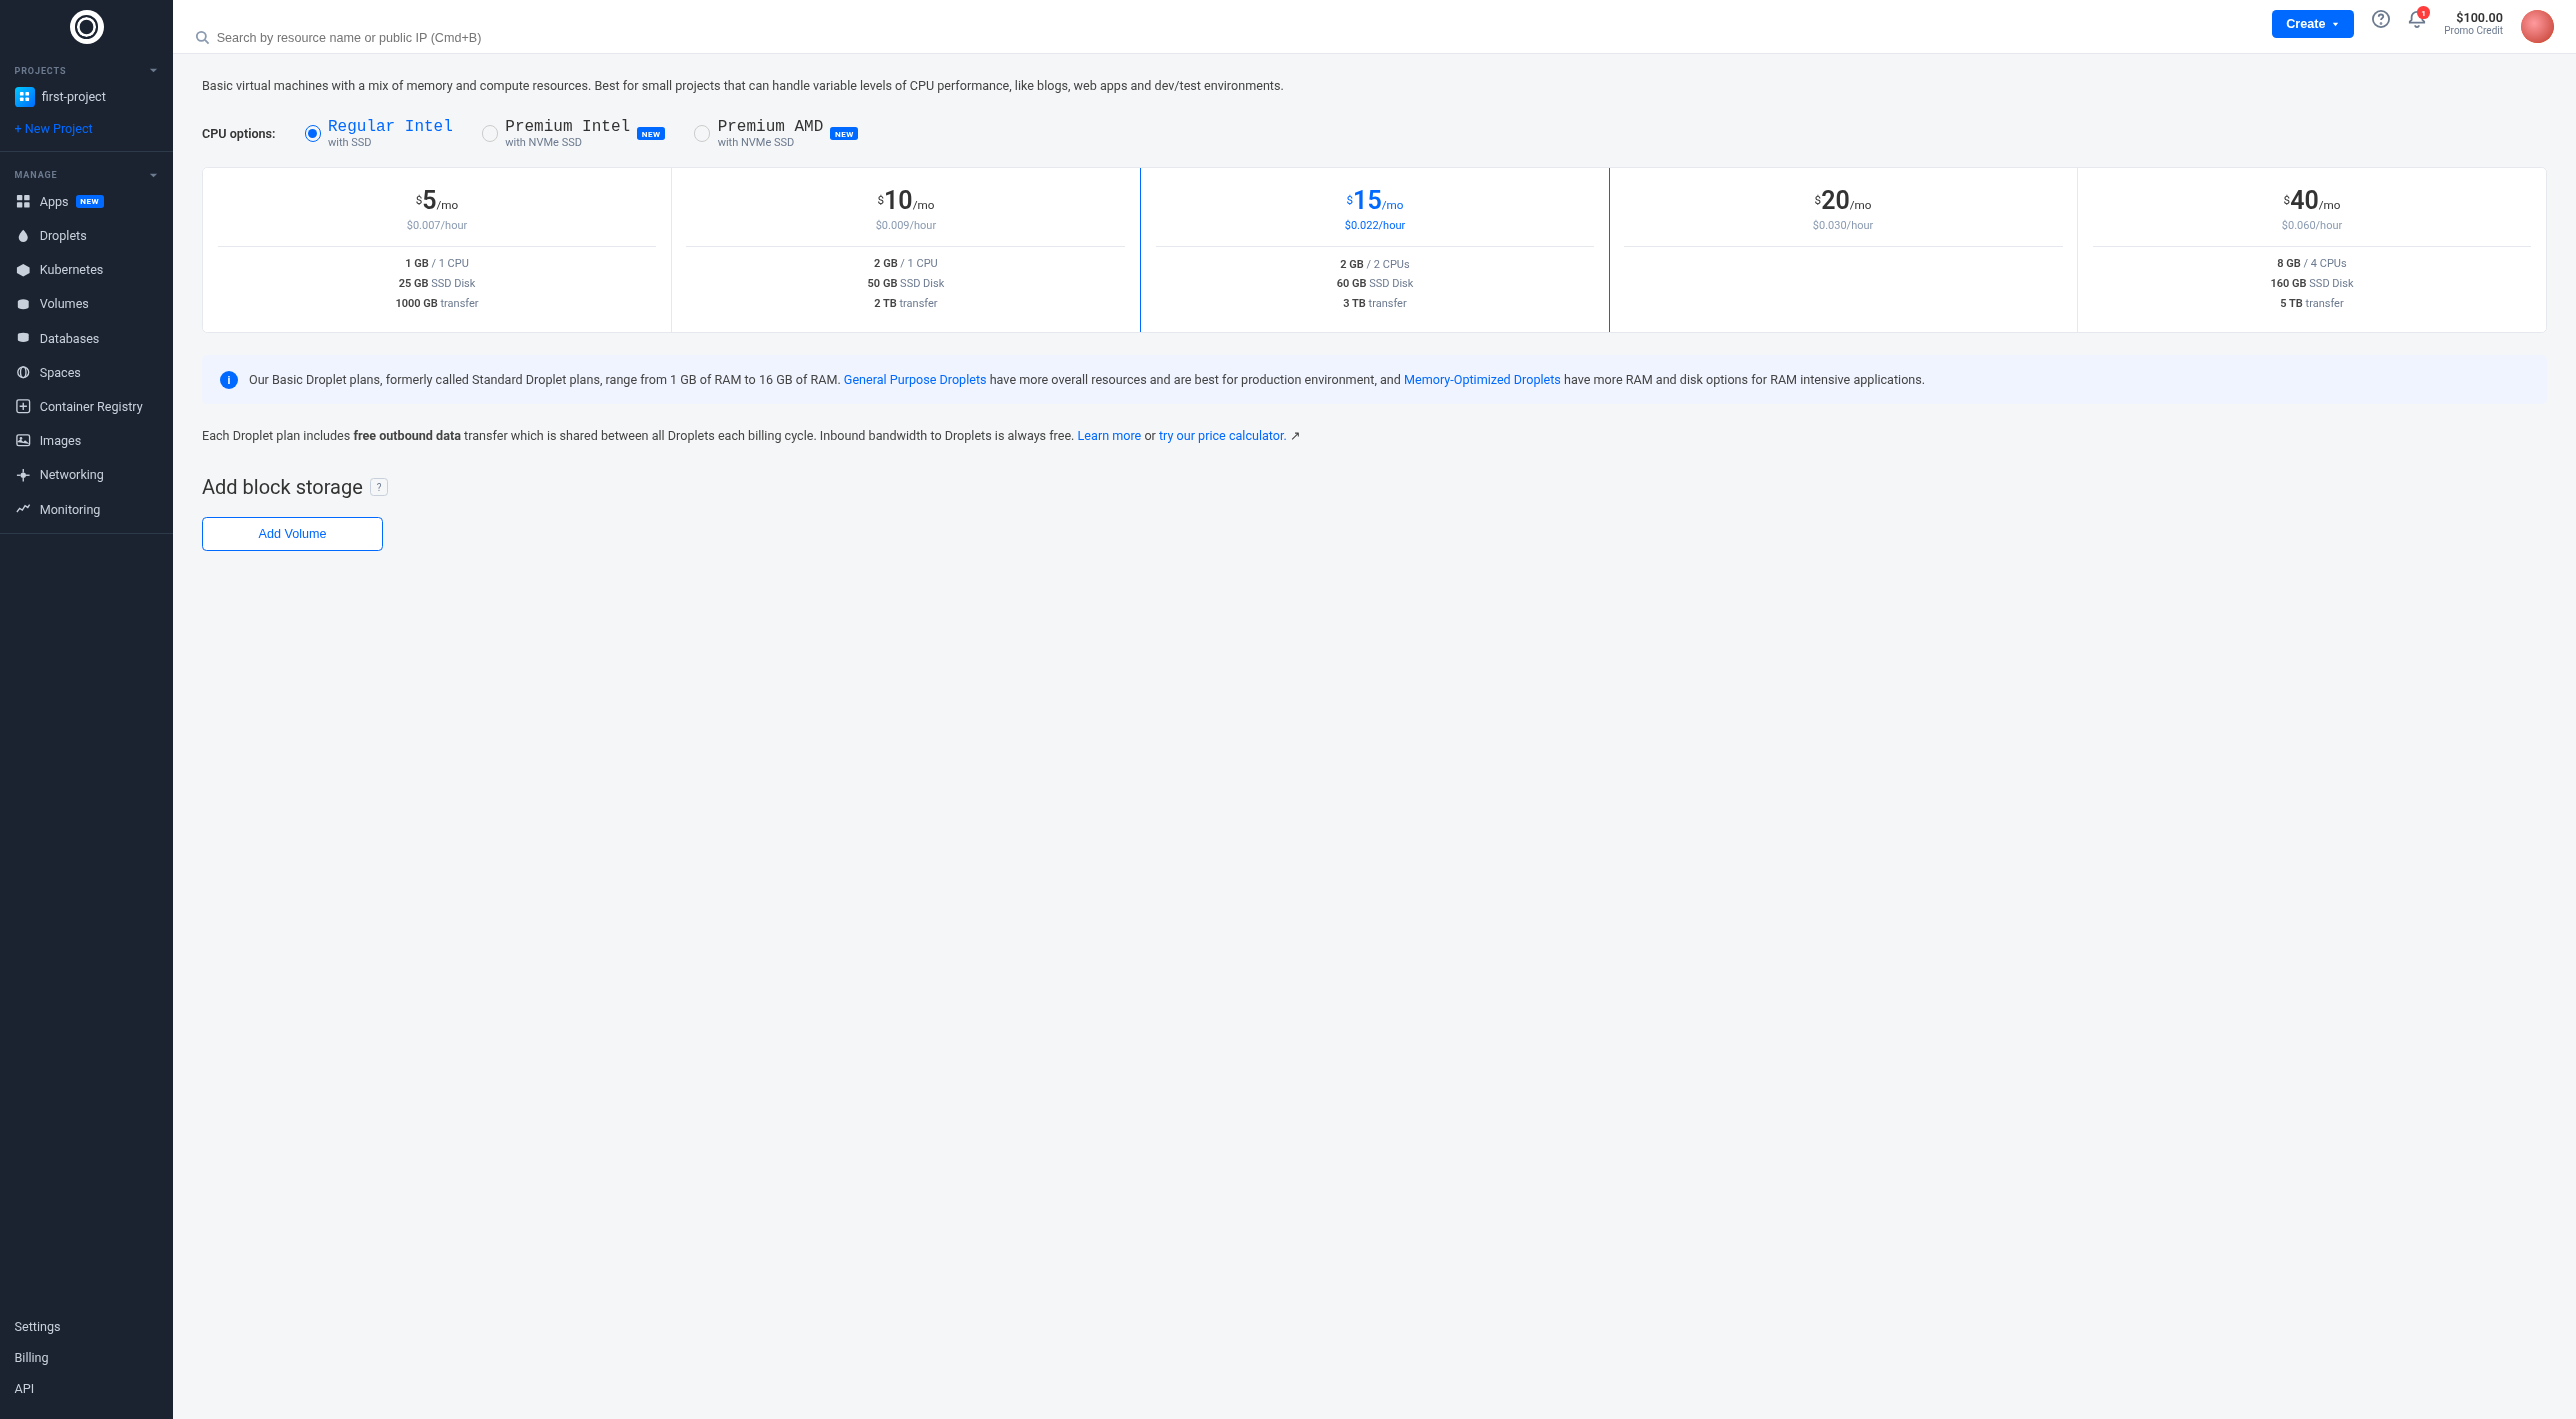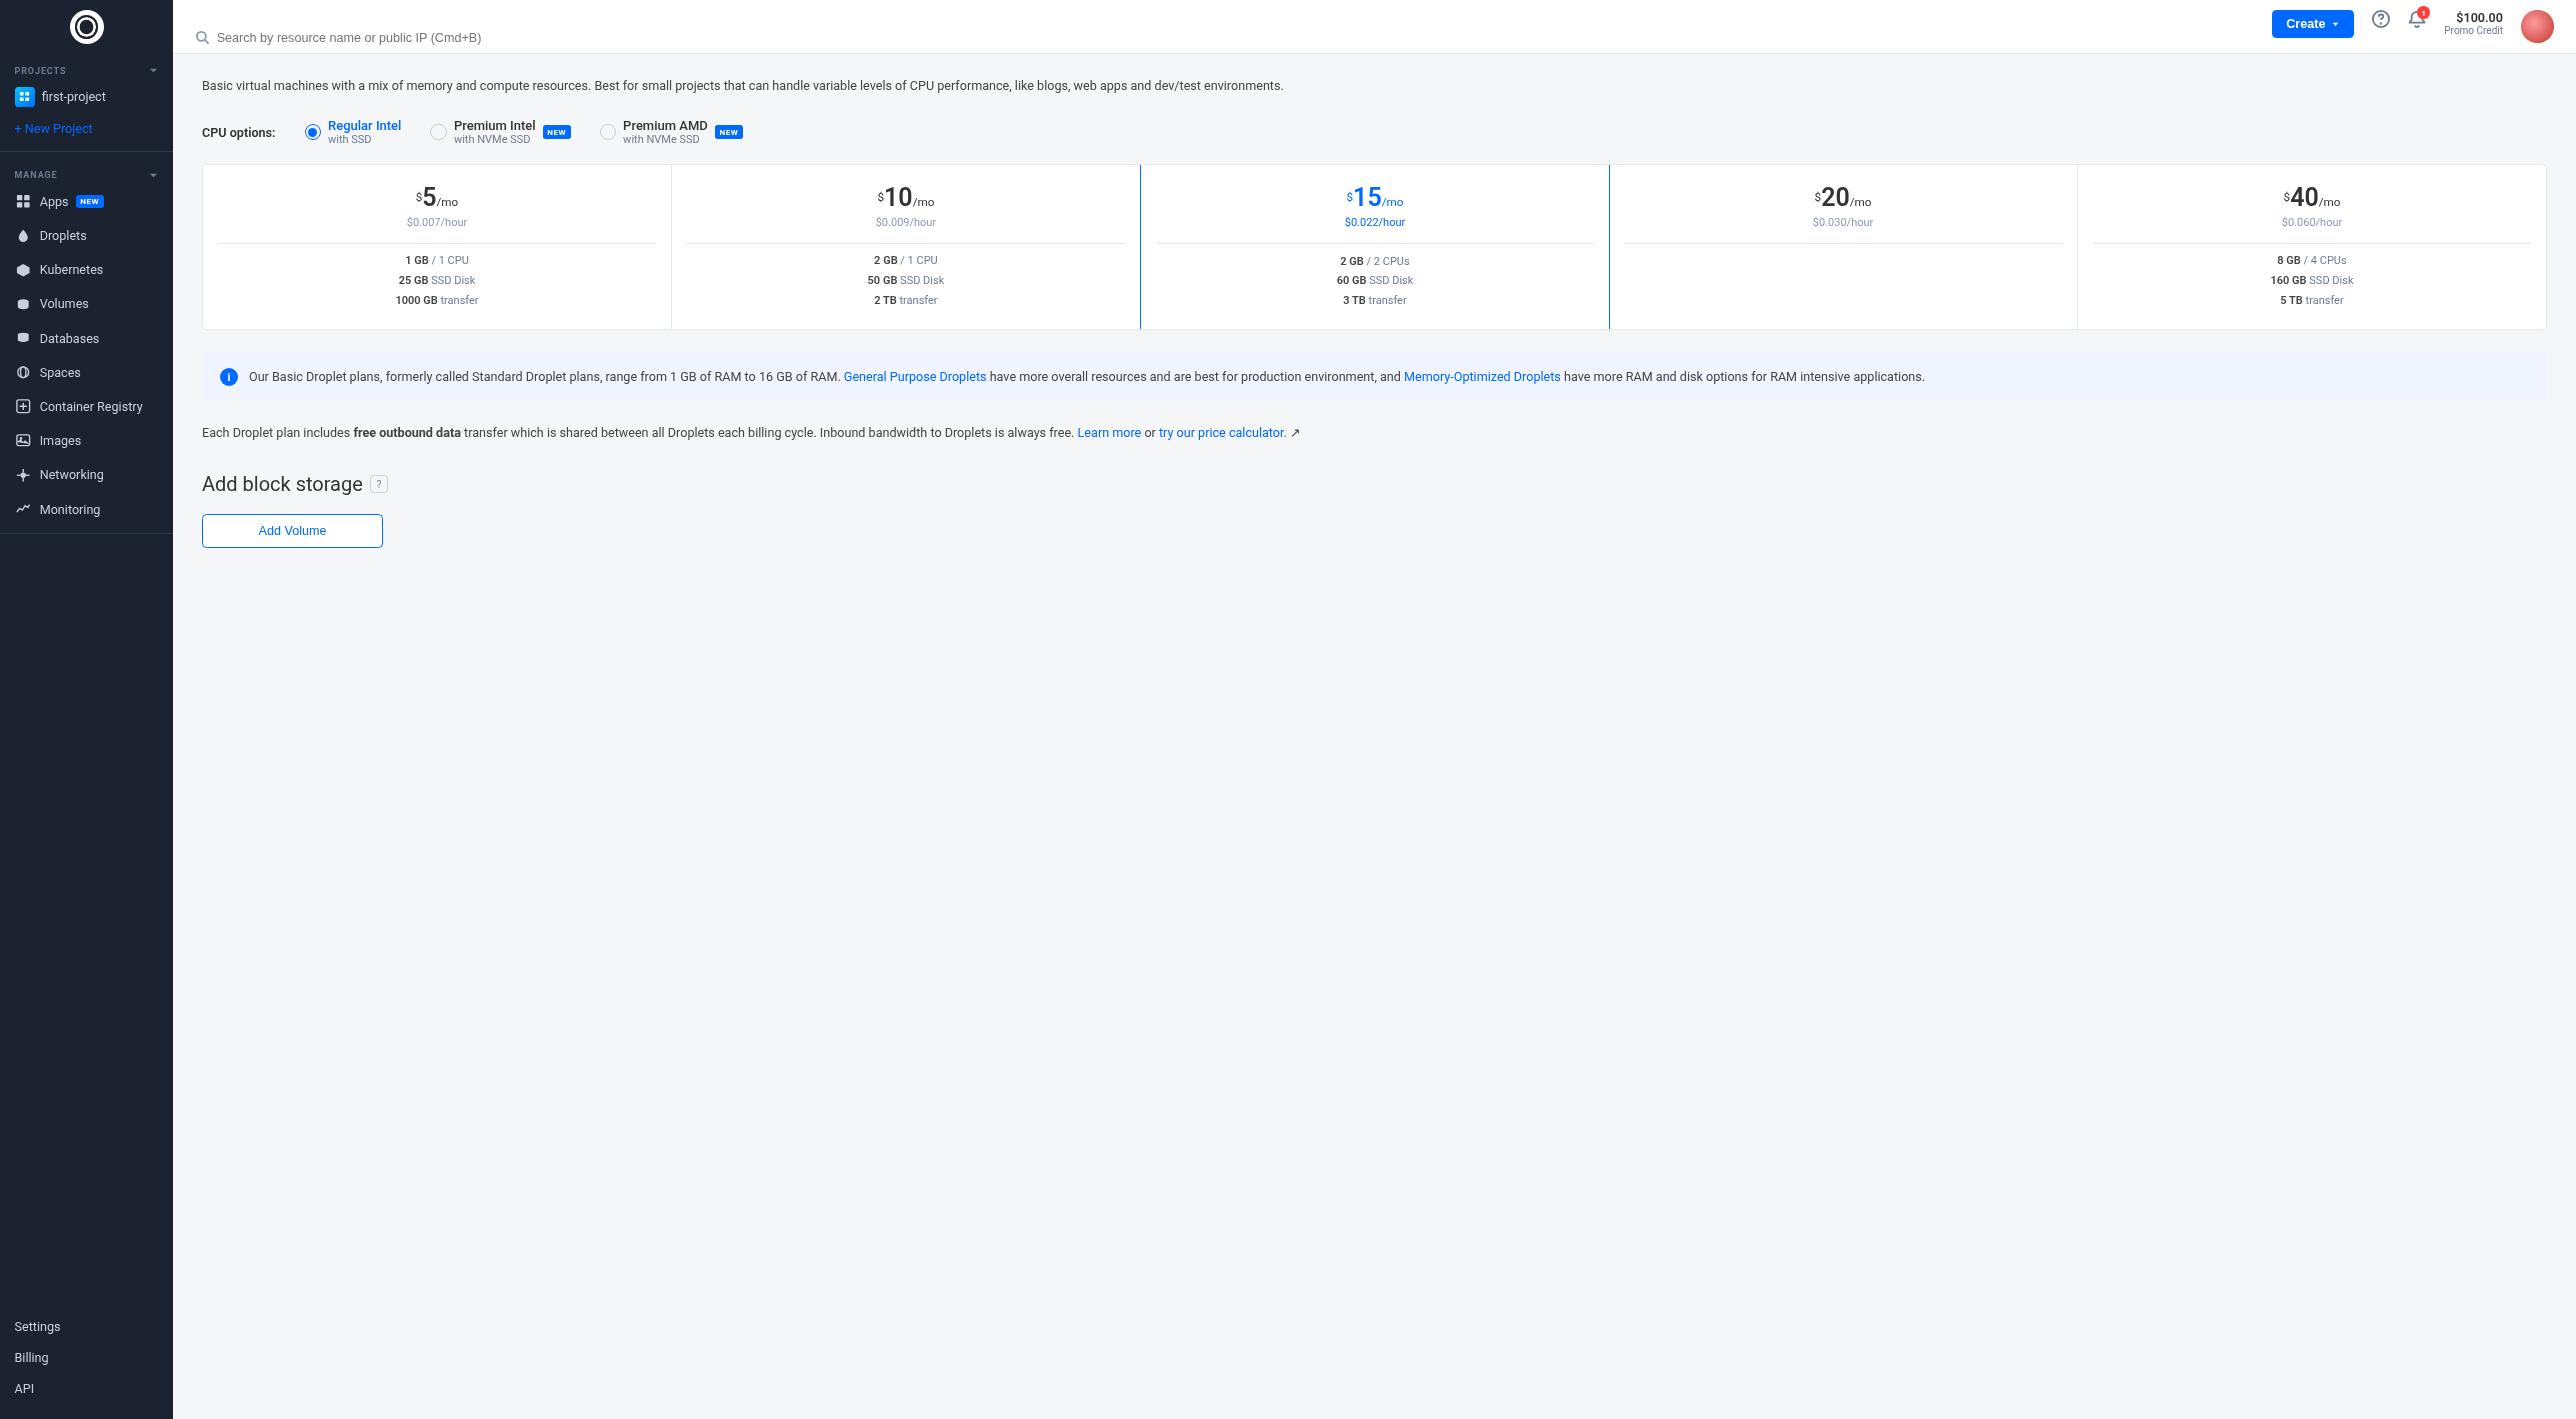--- a/index.html
+++ b/index.html
@@ -220,21 +220,21 @@
     .radio-outer.selected { border-color: #0069ff; }
     .radio-inner {
       width: 9px; height: 9px;
       border-radius: 50%;
       background: #0069ff;
     }
     .cpu-option-label {
       display: flex;
       flex-direction: column;
     }
-    .cpu-option-name { font-size: 13px; color: #0069ff; font-weight: 500; }
+    .cpu-option-name { font-size: 16px; color: #0069ff; font-weight: 500; font-family: Liberation Mono, monospace; }
     .cpu-option-sub { font-size: 11px; color: #6c7a8f; }
     .cpu-option-name.plain { color: #333; }
 
     
     .plan-cards {
       display: flex;
       gap: 0;
       margin-bottom: 22px;
       border: 0.9px solid #e5e8ed;
       border-radius: 5.4px;

